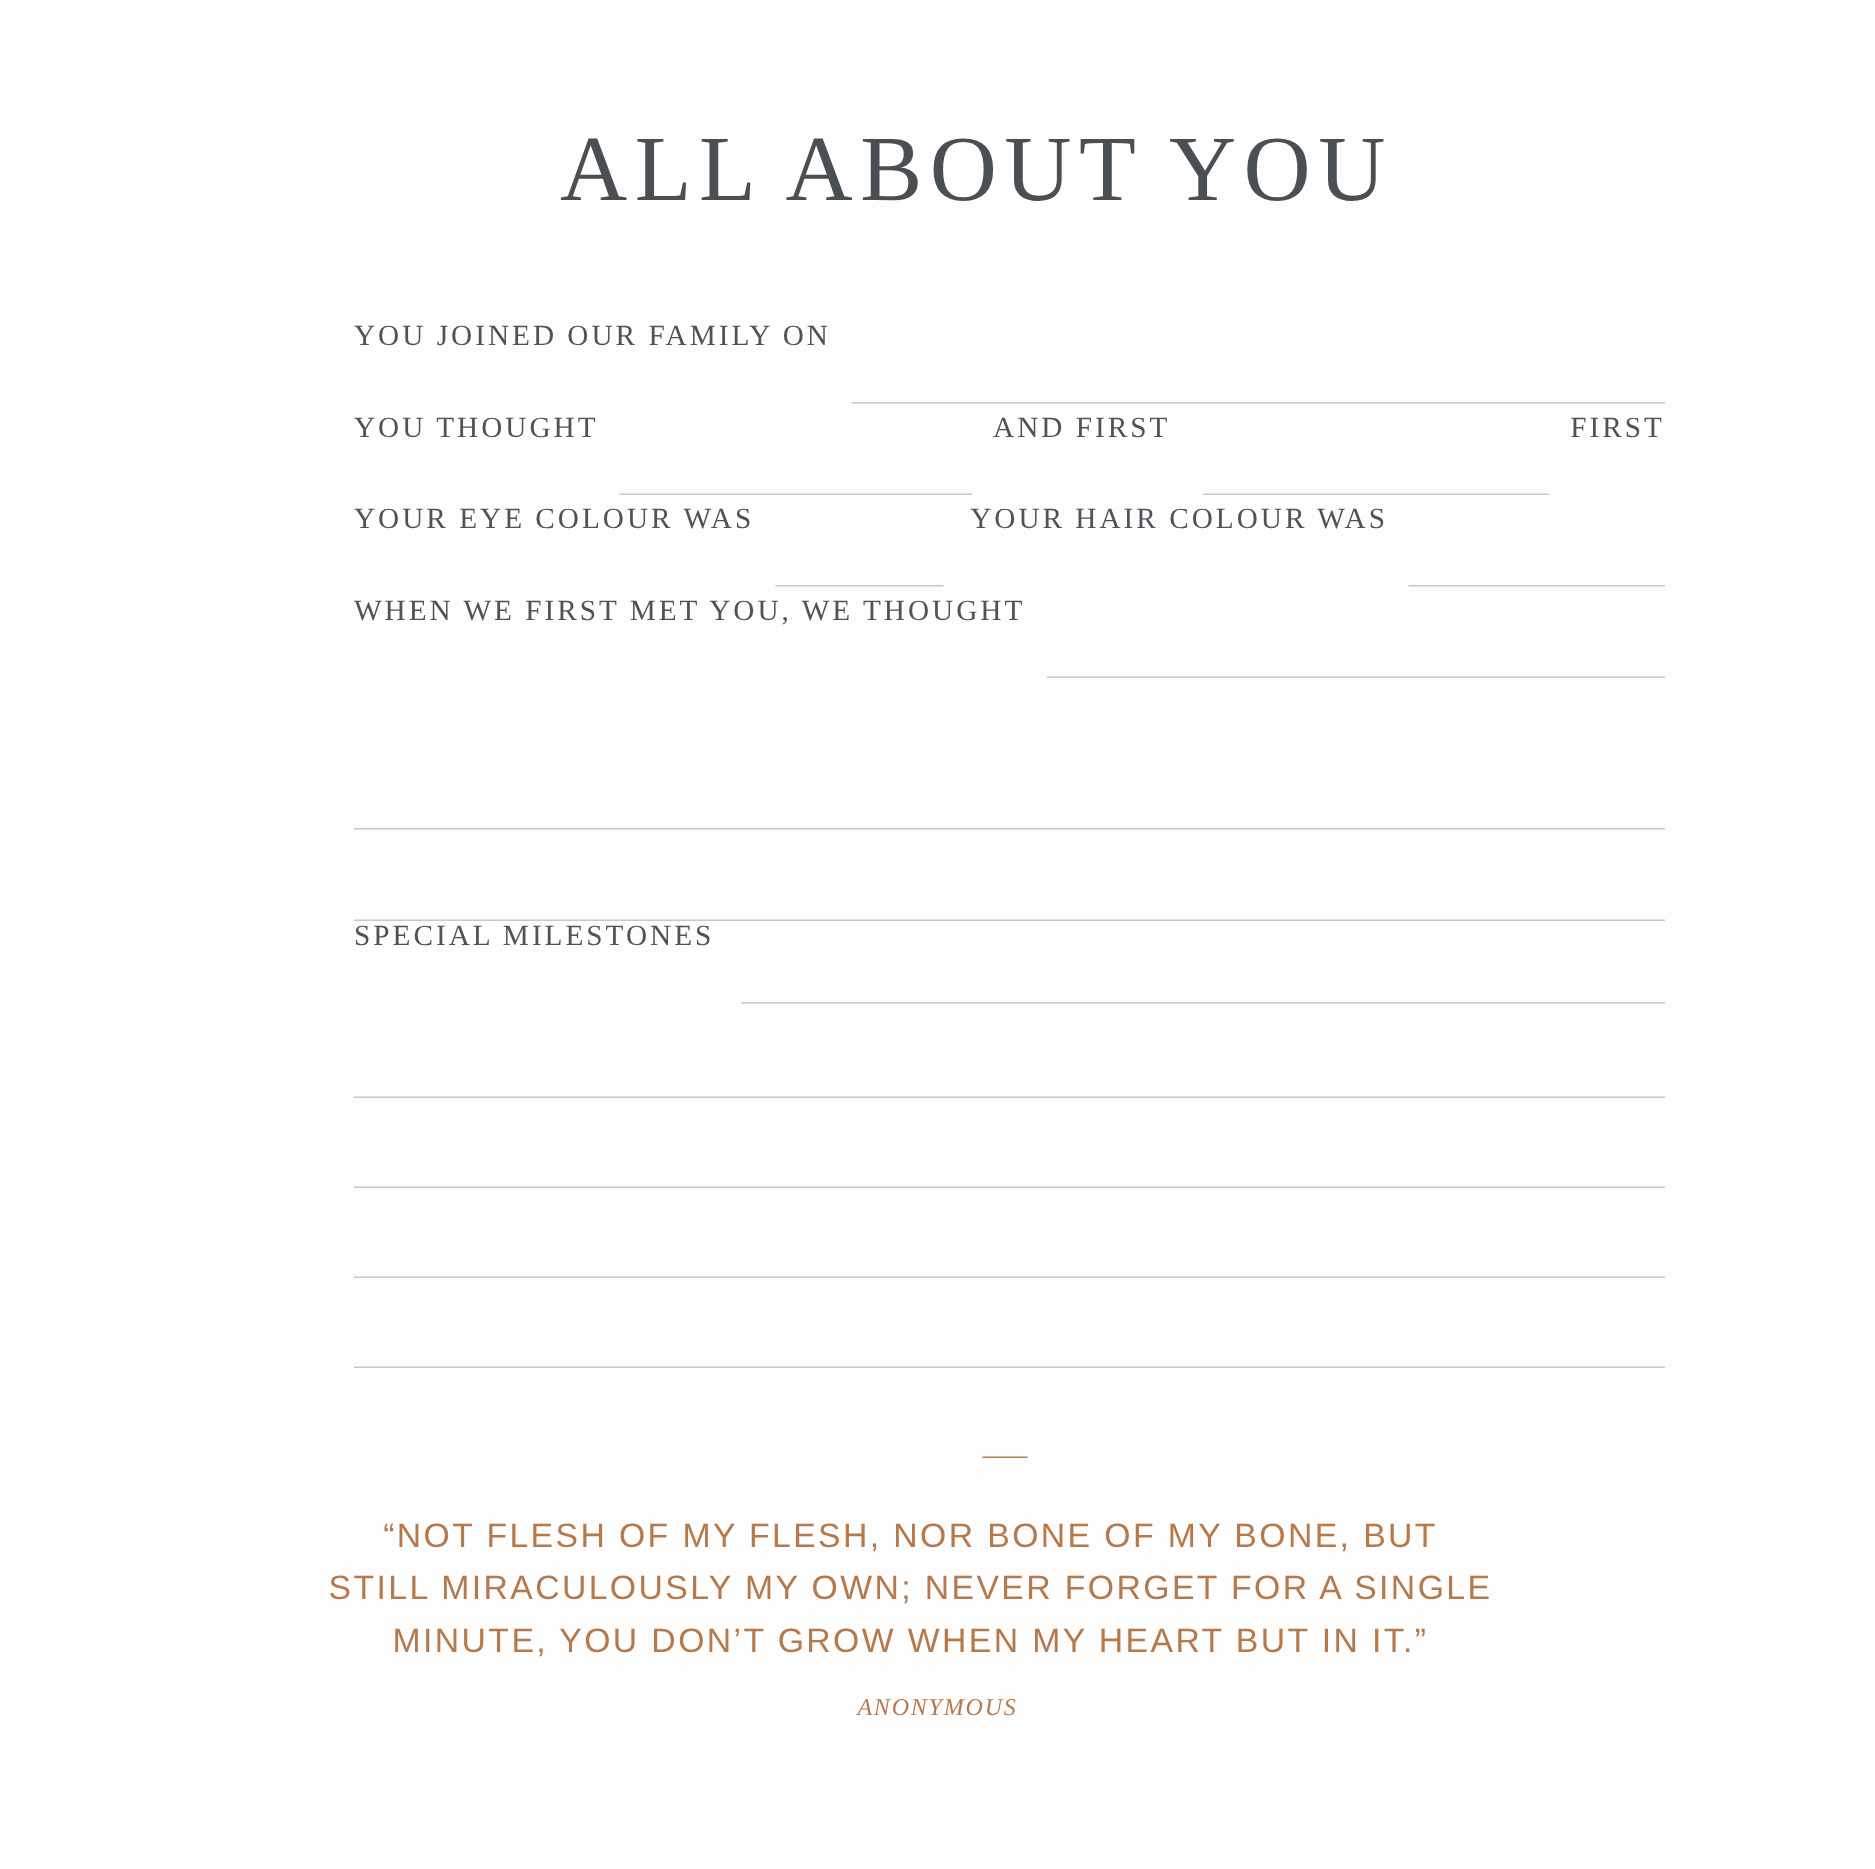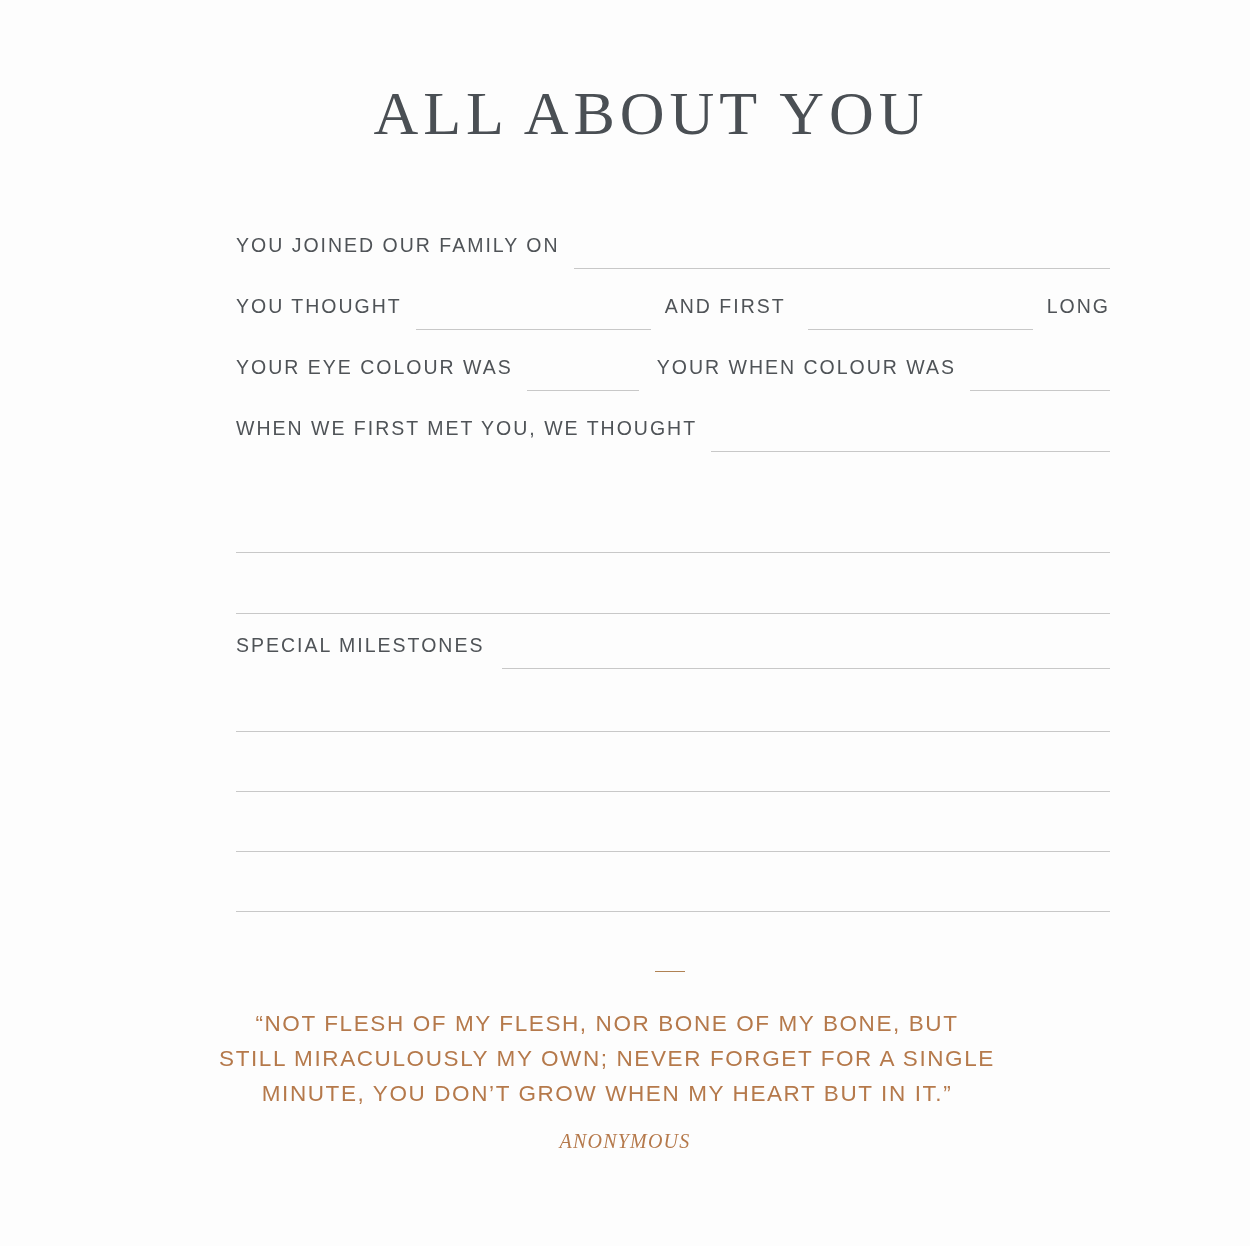--- a/index.html
+++ b/index.html
@@ -33,23 +33,24 @@
 
   
   .form {
     position: absolute;
     left: 236px;
     top: 215px;
     width: 874px;
   }
   .row {
     display: flex;
-    align-items: center;
+    align-items: flex-start;
     height: 61px;
     white-space: nowrap;
+    font-family: Liberation Serif, serif;
   }
   .lbl {
     font-size: 19.5px;
     letter-spacing: 2.0px;
     color: #4f5357;
     font-weight: 400;
     line-height: 1;
   }
   .rule {
     border-bottom: 1px solid #c8c8c8;
@@ -92,21 +93,21 @@
   }
   .attrib {
     position: absolute;
     left: 0;
     top: 1130px;
     width: 1250px;
     text-align: center;
     color: #b5794b;
     font-family: "Liberation Serif", serif;
     font-style: italic;
-    font-size: 20px;
+    font-size: 16px;
     letter-spacing: 1.2px;
   }
 </style>
 </head>
 <body>
 
 <div class="page">
 
   <div class="title">ALL ABOUT YOU</div>
 
@@ -121,29 +122,29 @@
 
     <div class="row">
       <span class="lbl">YOU THOUGHT</span>
       <span class="gap-s"></span>
       <span class="rule" style="width:235px;flex:0 0 235px;"></span>
       <span class="gap-s"></span>
       <span class="lbl">AND FIRST</span>
       <span class="gap-s" style="width:22px;flex:0 0 22px;"></span>
       <span class="rule grow"></span>
       <span class="gap-s"></span>
-      <span class="lbl">LONG</span>
+      <span class="lbl">FIRST</span>
     </div>
 
     <div class="row">
       <span class="lbl">YOUR EYE COLOUR WAS</span>
       <span class="gap-s"></span>
       <span class="rule" style="width:112px;flex:0 0 112px;"></span>
       <span class="gap-s" style="width:18px;flex:0 0 18px;"></span>
-      <span class="lbl">YOUR WHEN COLOUR WAS</span>
+      <span class="lbl">YOUR HAIR COLOUR WAS</span>
       <span class="gap-s"></span>
       <span class="rule grow"></span>
     </div>
 
     <div class="row">
       <span class="lbl">WHEN WE FIRST MET YOU, WE THOUGHT</span>
       <span class="gap-s"></span>
       <span class="rule grow"></span>
     </div>
   </div>

